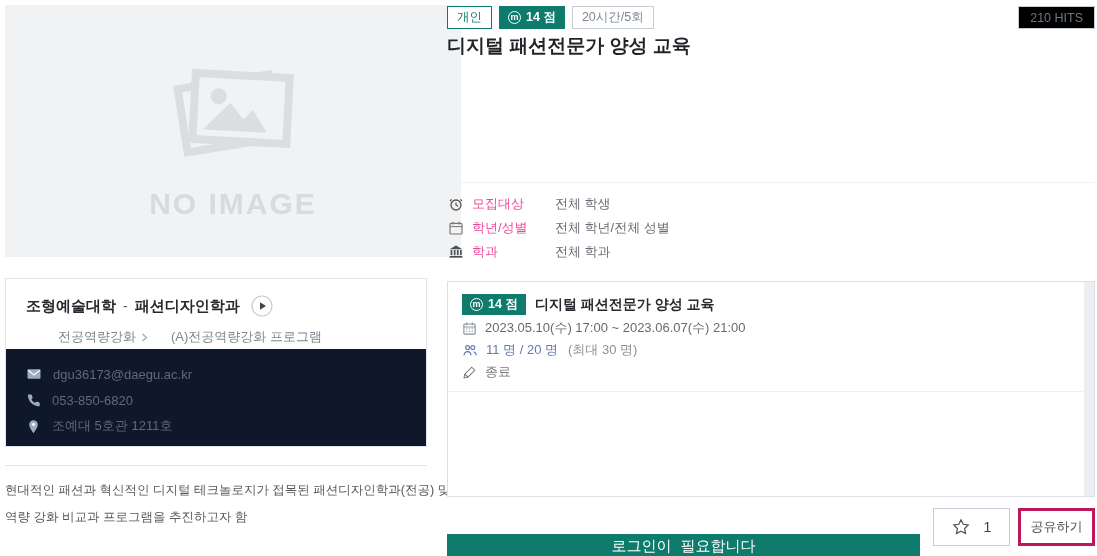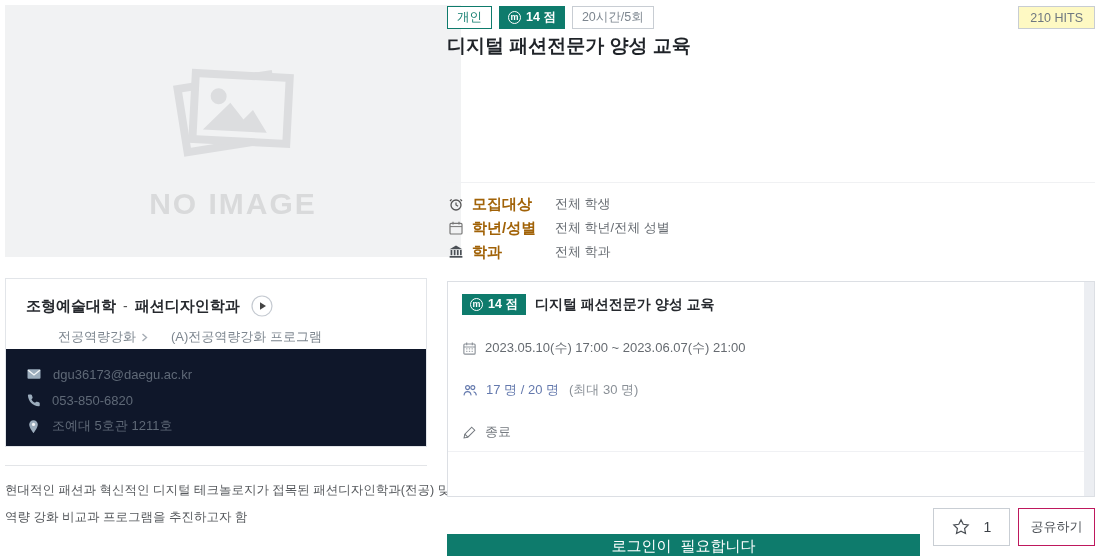--- a/index.html
+++ b/index.html
@@ -61,71 +61,71 @@
   .badge-personal { border: 1px solid var(--teal); color: var(--teal); background: #fff; }
   .badge-points { background: var(--teal); color: #fff; gap: 5px; font-weight: 600; }
   .badge-hours { border: 1px solid #c8cdd3; color: #7d868f; background: #fff; }
   .m-circle {
     width: 13px; height: 13px; border: 1px solid #fff; border-radius: 50%;
     display: inline-flex; align-items: center; justify-content: center;
     font-size: 9px; line-height: 1; color: #fff; font-weight: 600;
   }
   .hits-box {
     position: absolute; right: 2px; top: 6px; height: 23px;
-    border: 1px solid #c8cdd3; color: #6e7780; background: #fef9c3;
+    border: 1px solid #c8cdd3; color: #6e7780; background: #000000;
     display: inline-flex; align-items: center; padding: 0 11px; font-size: 12.5px;
   }
   .course-title {
     position: absolute; left: 447px; top: 33px;
     font-size: 19px; font-weight: 700; color: #1f2328; white-space: nowrap;
   }
 
   
   .info-section { position: absolute; left: 447px; top: 182px; width: 648px; border-top: 1px solid #f0f1f3; padding-top: 9px; }
   .info-row { display: flex; align-items: center; height: 24px; }
   .info-row .ic { width: 17px; display: flex; justify-content: center; }
-  .info-row .lbl { margin-left: 8px; width: 83px; font-size: 15px; font-weight: 700; color: #a16207; }
+  .info-row .lbl { margin-left: 8px; width: 83px; font-size: 13px; font-weight: 400; color: #ec4899; }
   .info-row .val { font-size: 13px; color: #666b71; }
 
   
   .course-box {
     position: absolute; left: 447px; top: 281px; width: 648px; height: 216px;
     border: 1px solid #dcdfe4; background: #fff;
   }
   .scroll-track {
     position: absolute; top: 0; right: 0; width: 10px; height: 100%;
     background: #eceef2; cursor: pointer;
   }
   .course-item { margin-right: 10px; padding: 12px 14px 10px 14px; border-bottom: 1px solid #f0f1f4; cursor: pointer; }
   .item-title-row { display: flex; align-items: center; gap: 9px; }
   .item-badge {
     background: var(--teal); color: #fff; height: 21px; padding: 0 8px;
     display: inline-flex; align-items: center; gap: 5px; font-size: 12.5px; font-weight: 600;
   }
   .item-title { font-size: 14px; font-weight: 700; color: #26292e; }
-  .item-row { display: flex; align-items: center; gap: 8px; margin-top: 24px; font-size: 13px; color: #666b71; }
+  .item-row { display: flex; align-items: center; gap: 8px; margin-top: 4px; font-size: 13px; color: #666b71; }
   .item-row .enroll { color: var(--blue); }
   .item-row .capacity { color: #8a9097; margin-left: 2px; }
   .item-row.status { color: #74797f; }
 
   
   .login-btn {
     position: absolute; left: 447px; top: 508px; width: 473px; height: 24px;
     background: var(--teal); color: #fff; border: none; font-size: 15px;
     font-family: Liberation Mono, monospace; cursor: pointer; margin-top: 26px;
   }
   .fav-box {
     position: absolute; left: 933px; top: 508px; width: 77px; height: 38px;
     background: #fff; border: 1px solid #c9ced4;
     display: flex; align-items: center; justify-content: center; gap: 14px;
     font-size: 14px; color: #3c4147; cursor: pointer;
   }
   .share-btn {
     position: absolute; left: 1018px; top: 508px; width: 77px; height: 38px;
-    background: #fff; border: 1px solid #be185d; font-size: 13px; color: #4a4f55;
+    background: #fff; border: 3px solid #be185d; font-size: 13px; color: #4a4f55;
     font-family: inherit; cursor: pointer;
   }
   :root { --teal: #0e7b6c; --blue: #6479ad; }
 </style>
 </head>
 <body>
 
 <div class="page">
 
   <div class="image-box">
@@ -262,21 +262,21 @@
         </svg>
         <span>2023.05.10(수) 17:00 ~ 2023.06.07(수) 21:00</span>
       </div>
       <div class="item-row">
         <svg width="16" height="15" viewBox="0 0 16 16" fill="none" stroke="#6479ad" stroke-width="1.2">
           <circle cx="5.4" cy="4.9" r="2.1"></circle>
           <path d="M1.6 13.2 c.3-2.5 1.8-4 3.8-4 s3.5 1.5 3.8 4"></path>
           <circle cx="11" cy="4.9" r="2.1"></circle>
           <path d="M11.8 9.4 c1.7.4 2.7 1.7 3 3.8"></path>
         </svg>
-        <span class="enroll">17 명 / 20 명</span>
+        <span class="enroll">11 명 / 20 명</span>
         <span class="capacity">(최대 30 명)</span>
       </div>
       <div class="item-row status">
         <svg width="15" height="15" viewBox="0 0 16 16" fill="none" stroke="#74797f" stroke-width="1.1">
           <path d="M10.4 2.4 L13.6 5.6 L6.2 13 L2.2 13.8 L3 9.8 Z"></path>
           <path d="M6.2 13 L3 9.8"></path>
         </svg>
         <span>종료</span>
       </div>
     </div>

